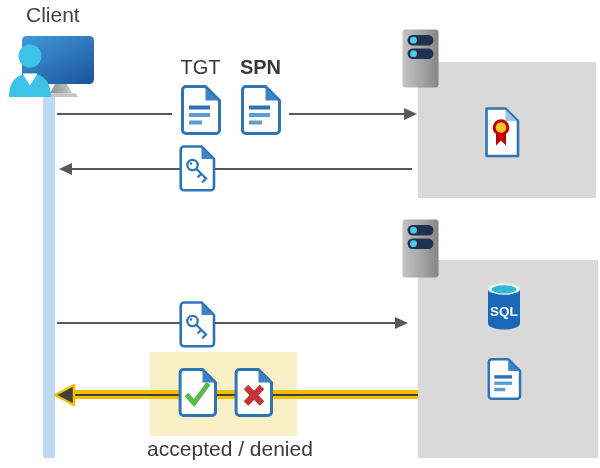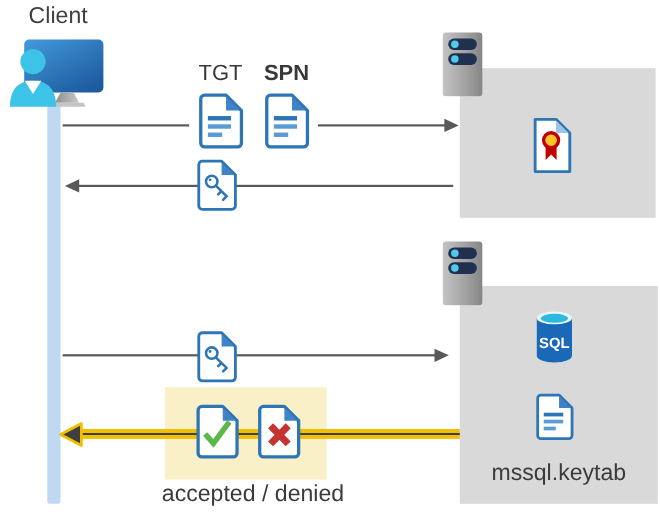--- a/index.html
+++ b/index.html
@@ -195,15 +195,14 @@
   </svg>
 
   <svg class="abs" style="left:485px; top:354px;" width="38" height="50" viewBox="0 0 45 52">
     <path class="doc-body" d="M8 2.5 H27.5 L41.5 16.5 V46 a3.5 3.5 0 0 1 -3.5 3.5 H8 a3.5 3.5 0 0 1 -3.5 -3.5 V6 a3.5 3.5 0 0 1 3.5 -3.5 Z"></path>
     <path class="doc-fold" d="M27.5 3.5 V16.5 H40.5 Z"></path>
     <rect class="doc-line-a" x="11" y="21.5" width="21" height="4"></rect>
     <rect class="doc-line-b" x="11" y="29" width="21" height="4"></rect>
     <rect class="doc-line-b" x="11" y="36.5" width="13" height="4"></rect>
   </svg>
 
-  <div class="abs caption center nowrap" style="left:418px; top:418px; width:180px;">mssql.keytab</div>
 
 </div>
 
 </body></html>

